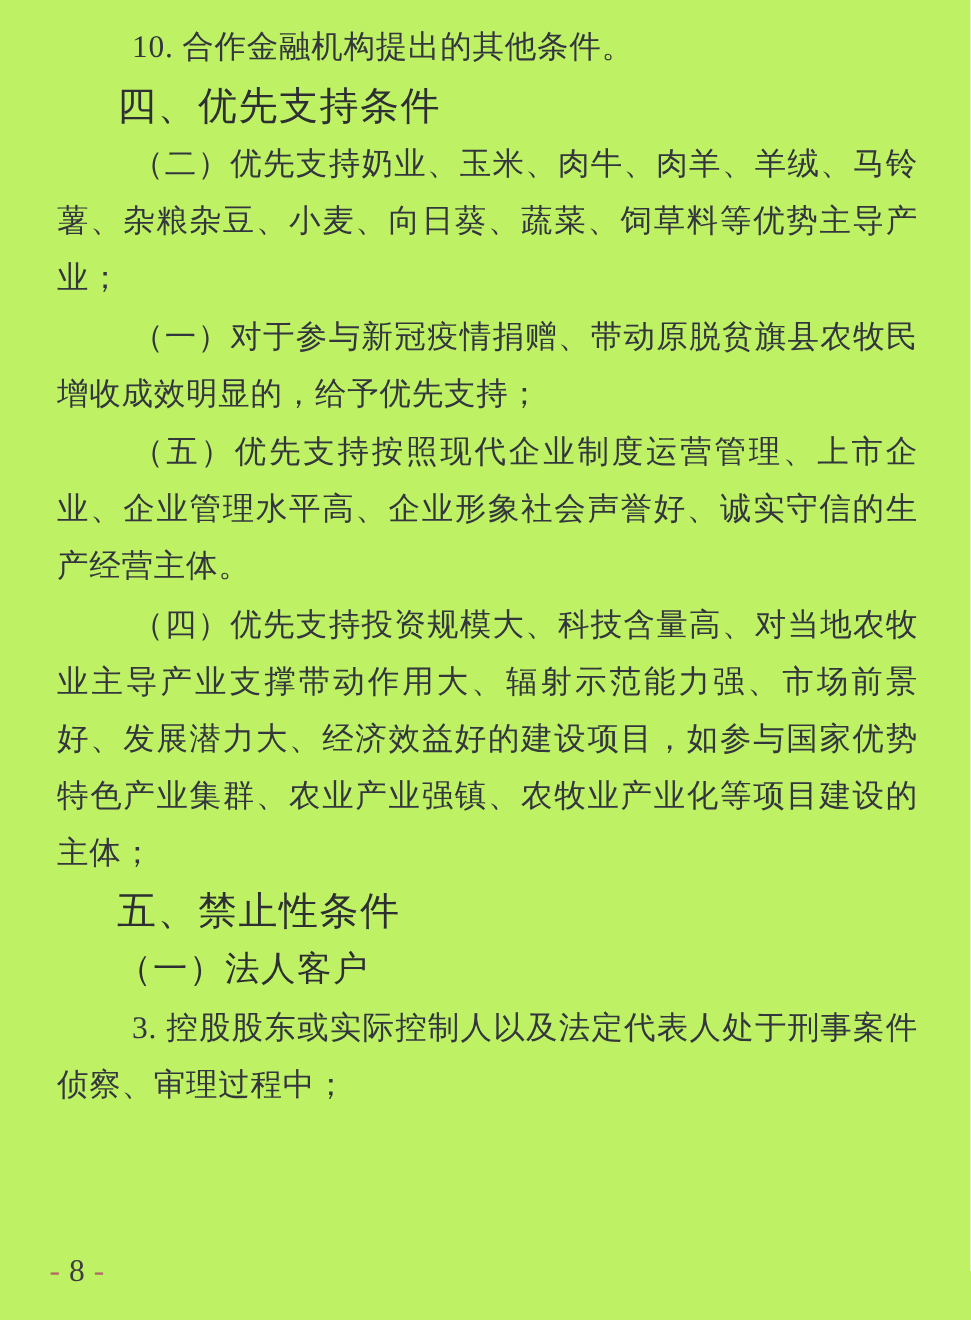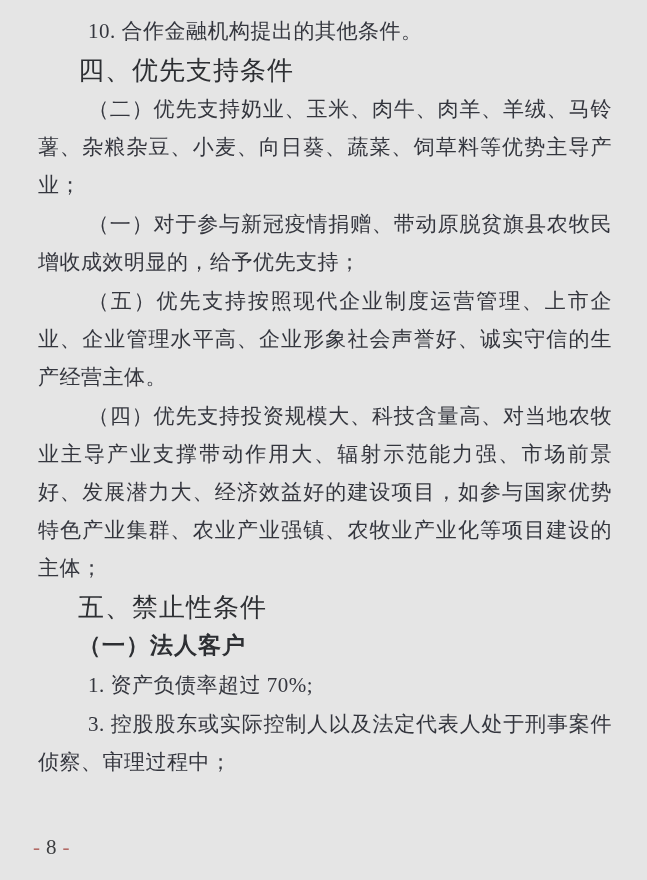--- a/index.html
+++ b/index.html
@@ -4,21 +4,21 @@
 <style>
   html, body {
     margin: 0;
     padding: 0;
     background: #ffffff;
   }
   .page {
     position: relative;
     width: 647px;
     height: 880px;
-    background: #e5e5e5;
+    background: #bef264;
     box-sizing: border-box;
     padding: 12px 35px 0 38px;
     overflow: hidden;
     font-family: "Liberation Serif", serif;
   }
   .doc-content p {
     margin: 0 0 1px 0;
     padding: 0;
   }
   .doc-content .body {
@@ -35,21 +35,21 @@
     font-family: "Liberation Sans", sans-serif;
     font-weight: normal;
     font-size: 26px;
     line-height: 38px;
     letter-spacing: 1px;
     color: #2d2f33;
     text-indent: 40px;
   }
   .doc-content .subheading {
     font-family: "Liberation Serif", serif;
-    font-weight: bold;
+    font-weight: normal;
     font-size: 23px;
     line-height: 38px;
     letter-spacing: 1px;
     color: #2d2f33;
     text-indent: 40px;
   }
   .page-footer {
     position: absolute;
     left: 27px;
     top: 834px;
@@ -71,17 +71,16 @@
 <div class="page">
   <div class="doc-content">
       <p class="body">10. 合作金融机构提出的其他条件。</p>
       <p class="heading">四、优先支持条件</p>
       <p class="body">（二）优先支持奶业、玉米、肉牛、肉羊、羊绒、马铃薯、杂粮杂豆、小麦、向日葵、蔬菜、饲草料等优势主导产业；</p>
       <p class="body">（一）对于参与新冠疫情捐赠、带动原脱贫旗县农牧民增收成效明显的，给予优先支持；</p>
       <p class="body">（五）优先支持按照现代企业制度运营管理、上市企业、企业管理水平高、企业形象社会声誉好、诚实守信的生产经营主体。</p>
       <p class="body">（四）优先支持投资规模大、科技含量高、对当地农牧业主导产业支撑带动作用大、辐射示范能力强、市场前景好、发展潜力大、经济效益好的建设项目，如参与国家优势特色产业集群、农业产业强镇、农牧业产业化等项目建设的主体；</p>
       <p class="heading">五、禁止性条件</p>
       <p class="subheading">（一）法人客户</p>
-      <p class="body">1. 资产负债率超过 70%;</p>
       <p class="body">3. 控股股东或实际控制人以及法定代表人处于刑事案件侦察、审理过程中；</p>
     </div>
   <div class="page-footer"><span class="dash">-</span><span class="num">8</span><span class="dash">-</span></div>
 </div>
 
 </body></html>

